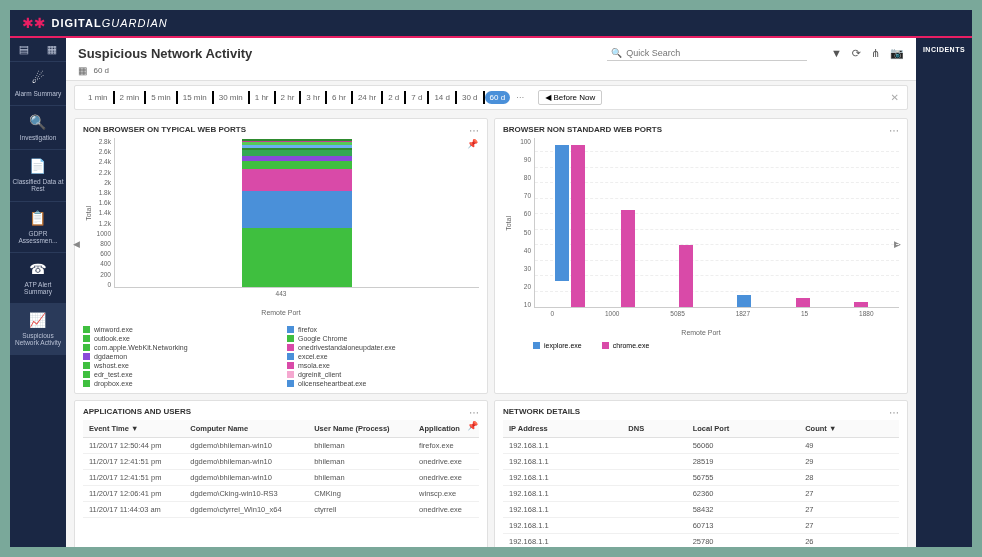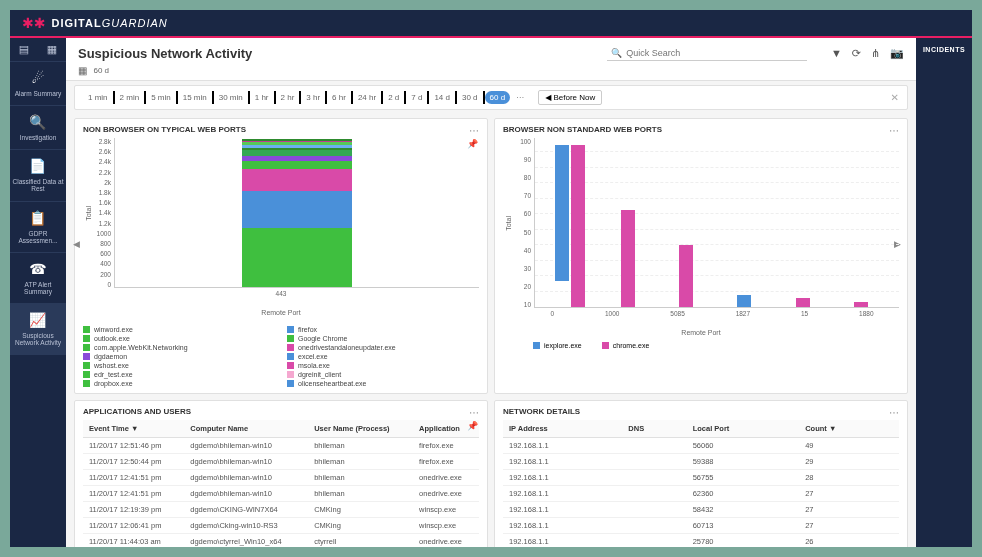--- a/index.html
+++ b/index.html
@@ -327,48 +327,36 @@
                 <thead>
                   <tr id="th3">
                     <th>Event Time ▼</th>
                     <th>Computer Name</th>
                     <th>User Name (Process)</th>
                     <th>Application</th>
                   </tr>
                 </thead>
                 <tbody id="tb3">
                   <tr>
-                    <td>11/20/17 12:51:46 pm</td>
-                    <td>dgdemo\bhileman-win10</td>
-                    <td>bhileman</td>
-                    <td>firefox.exe</td>
-                  </tr>
-                  <tr>
                     <td>11/20/17 12:50:44 pm</td>
                     <td>dgdemo\bhileman-win10</td>
                     <td>bhileman</td>
                     <td>firefox.exe</td>
                   </tr>
                   <tr>
                     <td>11/20/17 12:41:51 pm</td>
                     <td>dgdemo\bhileman-win10</td>
                     <td>bhileman</td>
                     <td>onedrive.exe</td>
                   </tr>
                   <tr>
                     <td>11/20/17 12:41:51 pm</td>
                     <td>dgdemo\bhileman-win10</td>
                     <td>bhileman</td>
                     <td>onedrive.exe</td>
-                  </tr>
-                  <tr>
-                    <td>11/20/17 12:19:39 pm</td>
-                    <td>dgdemo\CKING-WIN7X64</td>
-                    <td>CMKing</td>
-                    <td>winscp.exe</td>
                   </tr>
                   <tr>
                     <td>11/20/17 12:06:41 pm</td>
                     <td>dgdemo\Cking-win10-RS3</td>
                     <td>CMKing</td>
                     <td>winscp.exe</td>
                   </tr>
                   <tr>
                     <td>11/20/17 11:44:03 am</td>
                     <td>dgdemo\ctyrrel_Win10_x64</td>
@@ -394,21 +382,21 @@
                 <tbody id="tb4">
                   <tr>
                     <td>192.168.1.1</td>
                     <td></td>
                     <td>56060</td>
                     <td>49</td>
                   </tr>
                   <tr>
                     <td>192.168.1.1</td>
                     <td></td>
-                    <td>59388</td>
+                    <td>28519</td>
                     <td>29</td>
                   </tr>
                   <tr>
                     <td>192.168.1.1</td>
                     <td></td>
                     <td>56755</td>
                     <td>28</td>
                   </tr>
                   <tr>
                     <td>192.168.1.1</td>

